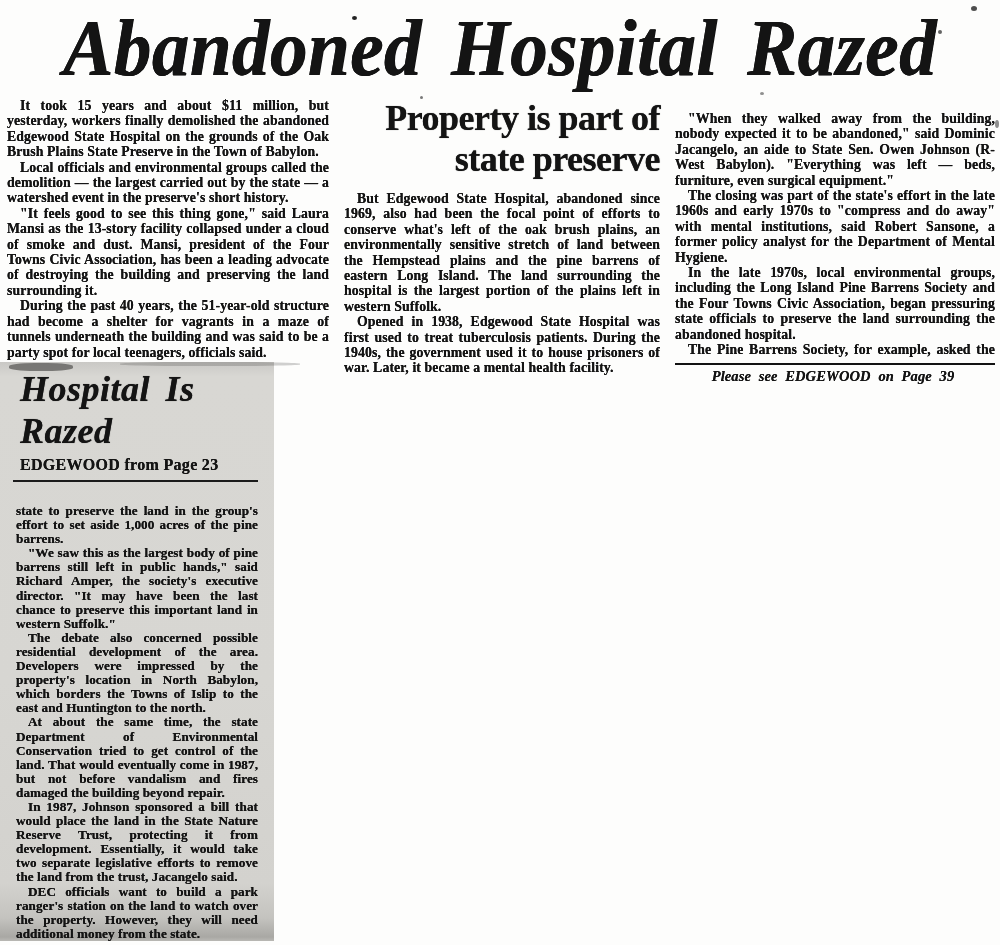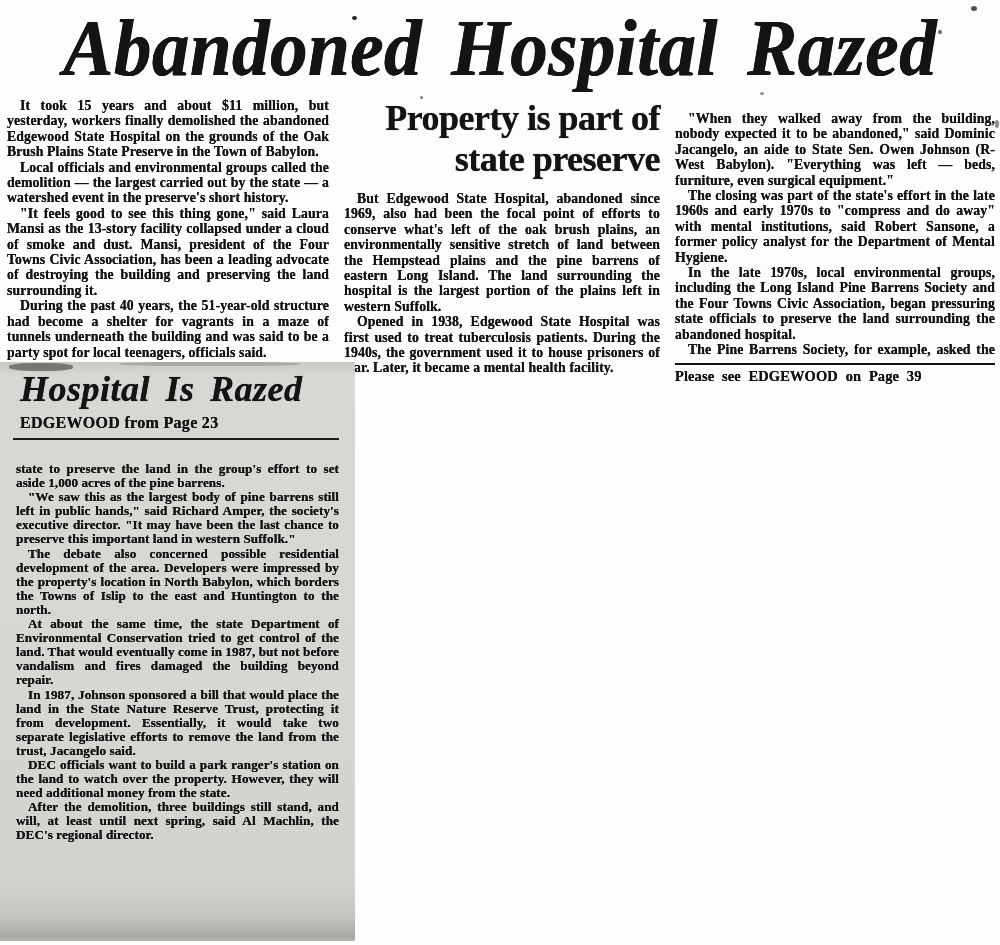--- a/index.html
+++ b/index.html
@@ -37,28 +37,29 @@
   .col3{padding-top:13px;}
   p.fill{text-align-last:justify;}
   .subhead{
     margin:0 0 11px 0;
     font-size:36px;line-height:41px;font-weight:bold;
     letter-spacing:-.5px;text-align:right;
     text-shadow:0 0 .7px currentColor;
   }
   .jump-rule{border:none;border-top:2.5px solid #121212;margin:5px 0 4px 0;}
   .jump-line{
-    text-align:left;font-size:14.5px;font-weight:bold;
+    text-align:center;font-size:14.5px;font-weight:bold;
     padding-right:4px;word-spacing:4px;
     text-shadow:0 0 .4px currentColor;
+    font-style:italic;
   }
 
   
   .graybox{
-    position:absolute;left:0;top:362px;width:355px;height:579px;
+    position:absolute;left:0;top:362px;width:274px;height:579px;
     background:linear-gradient(180deg,#c9c8c5 0%,#d8d7d3 2.5%,#d7d6d2 55%,#d3d2ce 90%,#c4c3bf 96%,#a9a8a4 99.3%,#b9b8b4 100%);
     overflow:hidden;
   }
   .jump-headline{
     margin:6px 0 0 20px;
     font-size:36px;font-weight:bold;font-style:italic;
     letter-spacing:.5px;word-spacing:6px;
     text-shadow:0 0 .7px currentColor;
   }
   .kicker{

